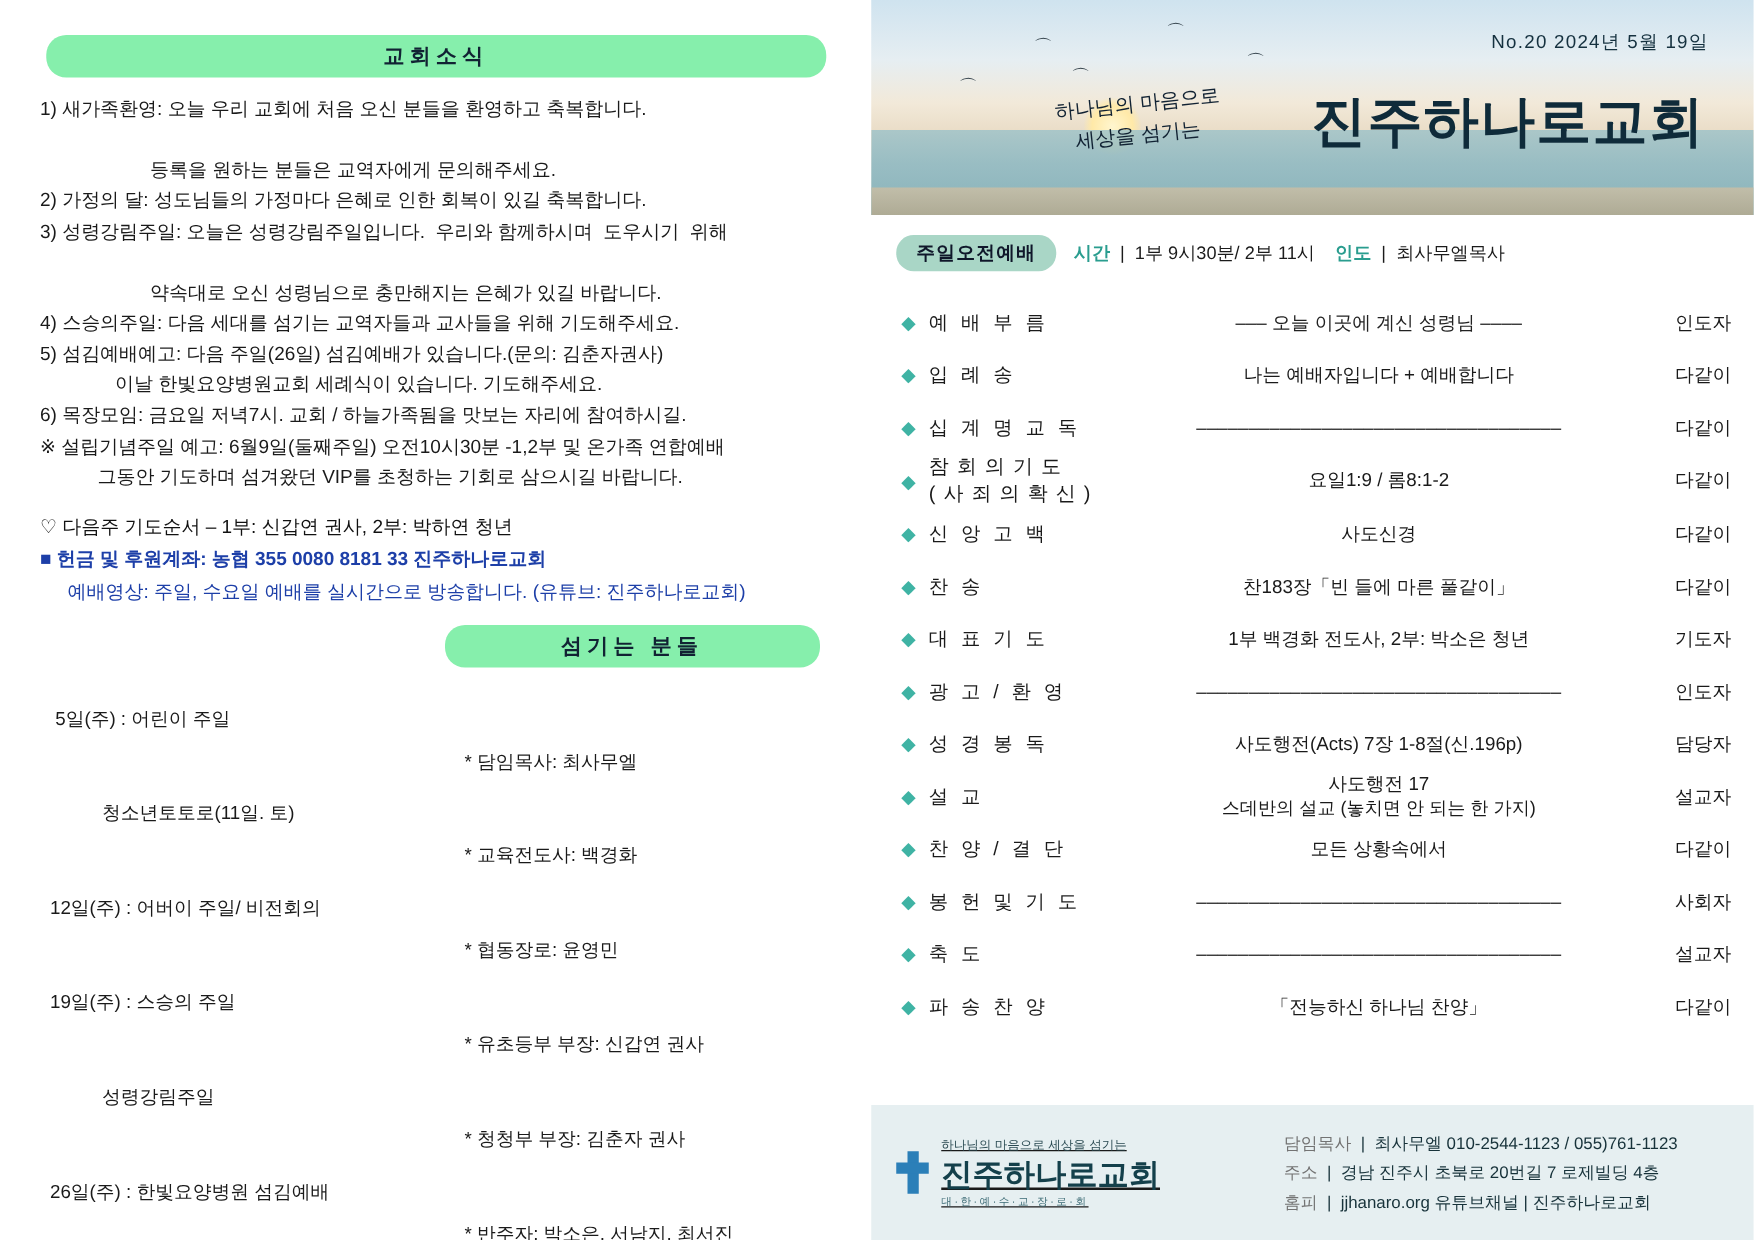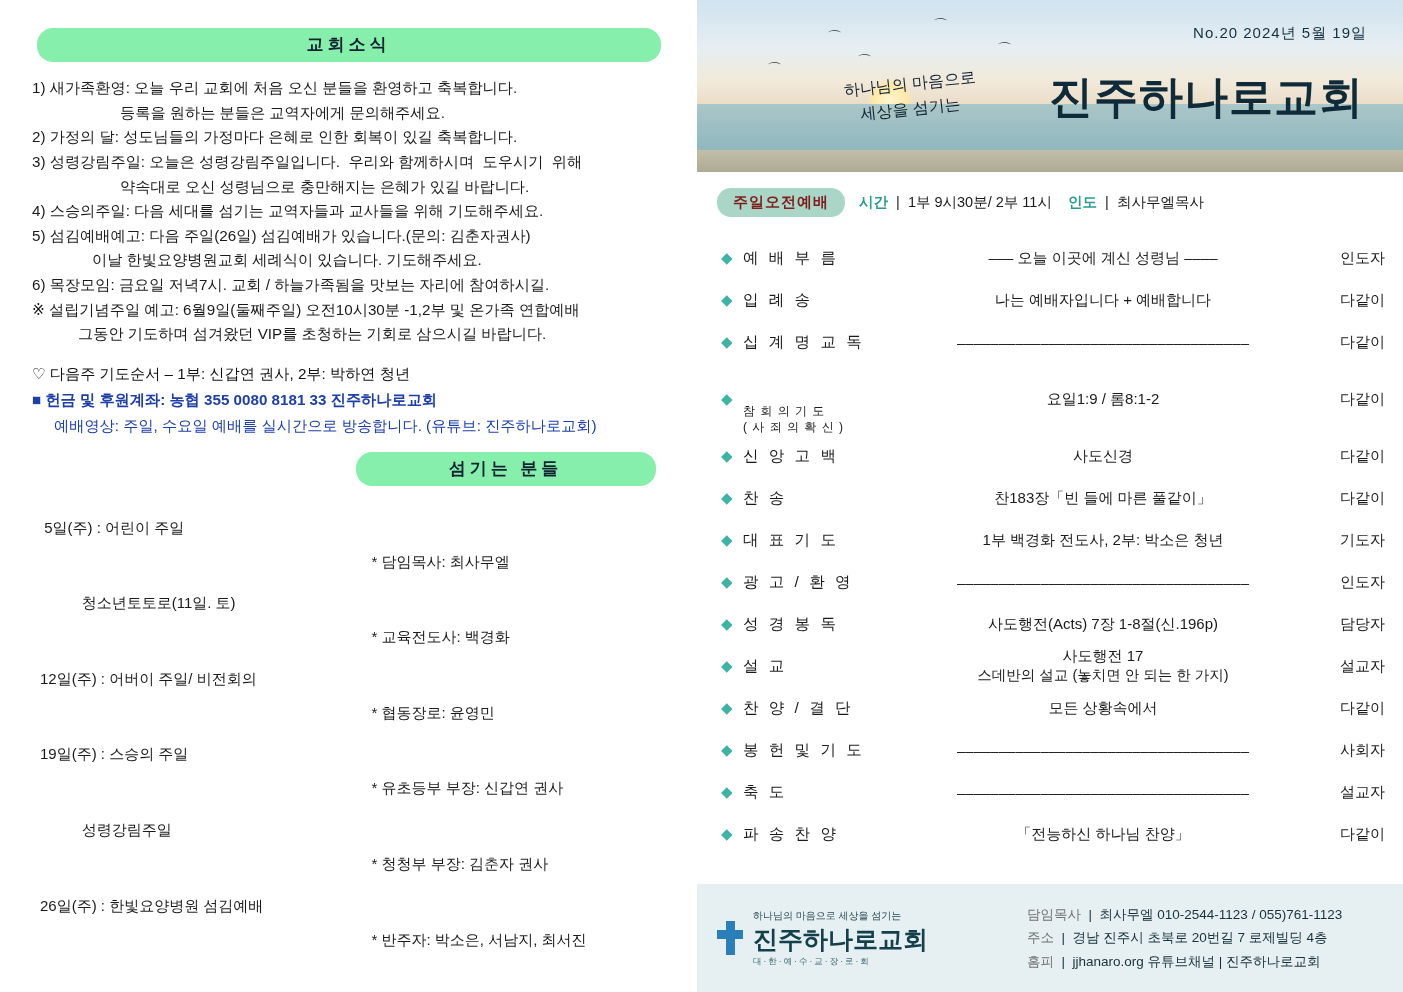--- a/index.html
+++ b/index.html
@@ -25,21 +25,21 @@
     font-weight: bold;
     letter-spacing: 4px;
     color: #123;
     padding: 5px 0 6px 0;
   }
   .news-head { width: 624px; margin: 10px auto 0 auto; }
 
   .news-body { font-size: 15.2px; line-height: 1.62; padding: 14px 18px 0 18px; }
   .news-body .ln { white-space: pre; }
   .indent1 { padding-left: 60px; }
-  .indent2 { padding-left: 88px; }
+  .indent2 { padding-left: 88px; margin-top: 24px; }
   .indent3 { padding-left: 46px; }
 
   .news-foot { margin-top: 14px; font-size: 15.2px; line-height: 1.7; padding-left: 18px;}
   .heart { color:#111; }
   .blue { color:#1d3fa8; }
   .bluesq { color:#1d3fa8; font-weight:bold; }
 
   .two-col { display:flex; gap: 14px; margin-top: 14px; padding: 0 10px; }
   .col { flex: 1; }
   .col-head { width: 300px; }
@@ -75,41 +75,41 @@
   }
   .banner .church-name {
     position:absolute; left: 352px; top: 68px; font-size: 44px; font-weight:bold;
     color:#0f2b3a; letter-spacing: 1px;
   }
   .bird { position:absolute; font-size: 15px; color:#2c3b44; }
 
   .worship-bar { display:flex; align-items:center; gap: 14px; padding: 16px 0 10px 20px; }
   .worship-pill {
     background:#a9d6c6; border-radius: 14px; font-size: 15px; font-weight:bold;
-    padding: 5px 16px; color:#7f1d1d; letter-spacing:1px;
+    padding: 5px 16px; color:#0f172a; letter-spacing:1px;
   }
   .worship-info { font-size: 14.5px; color:#1b1b1b; }
   .worship-info .lbl { color:#2a9d8f; font-weight: bold; }
 
   .order-list { padding: 10px 18px 0 24px; }
   .order-row { display:flex; align-items:center; min-height: 42px; }
   .order-dia { color:#3fb3a4; font-size: 15px; width: 22px; flex:none; }
   .order-item { width: 152px; flex:none; font-size: 15.5px; letter-spacing: 3px; }
-  .order-item.small { font-size: 12px; letter-spacing:1px; line-height:1.35;margin-top:40px; }
+  .order-item.small { font-size: 16px; letter-spacing:1px; line-height:1.35; }
   .order-mid { flex:1; text-align:center; font-size: 15px; }
   .order-mid .sub { display:block; font-size: 14.5px; }
   .order-who { width: 74px; flex:none; text-align:right; font-size: 15px; font-family: Liberation Serif, serif; }
   .dashes { letter-spacing: 0px; color:#222; }
 
   
   .footer {
     position:absolute; left:0; bottom:0; width: 706px; height: 108px;
     background:#e6eff1; display:flex; align-items:center; padding: 0 20px;
   }
-  .foot-logo { display:flex; align-items:center; gap: 10px; width: 300px; }
+  .foot-logo { display:flex; align-items:center; gap: 10px; width: 300px; text-decoration: underline; }
   .cross {
     width: 26px; height: 34px; position:relative;
   }
   .cross::before { content:""; position:absolute; left: 9px; top:0; width: 9px; height: 34px; background:#2b7fb8; }
   .cross::after { content:""; position:absolute; left: 0; top: 9px; width: 26px; height: 9px; background:#2b7fb8; }
   .foot-name-small { font-size: 10px; color:#2a4a52; }
   .foot-name-big { font-size: 25px; font-weight:bold; color:#14404b; }
   .foot-name-tiny { font-size: 8.5px; color:#3b6a74; letter-spacing: 2px; }
   .foot-contact { font-size: 13.5px; line-height: 1.75; color:#17323a; flex:1; padding-left: 10px;}
   .foot-contact .lbl { color:#737373; }

